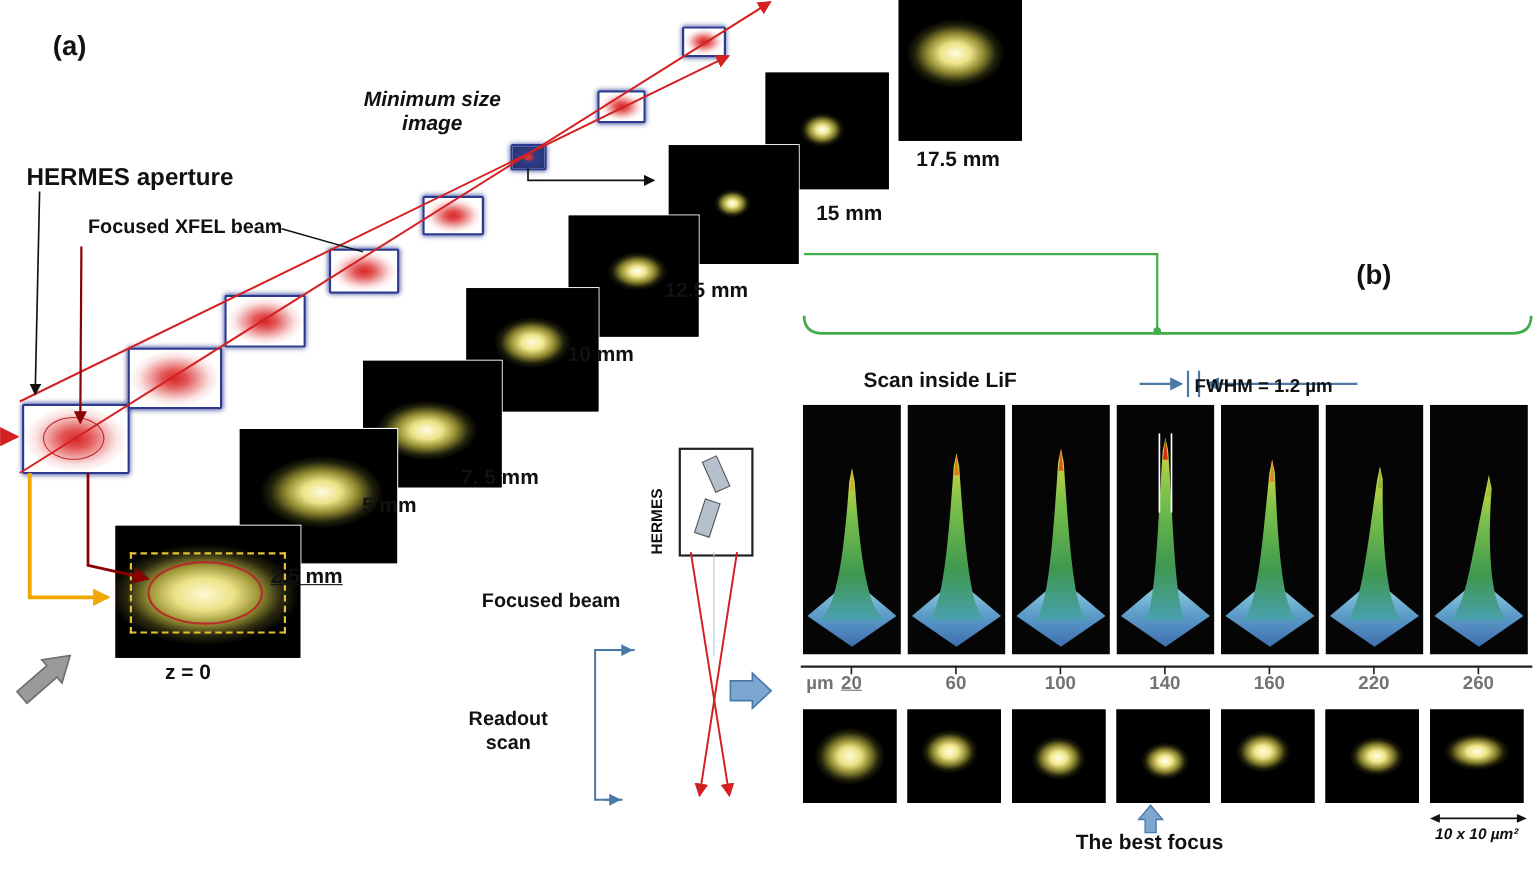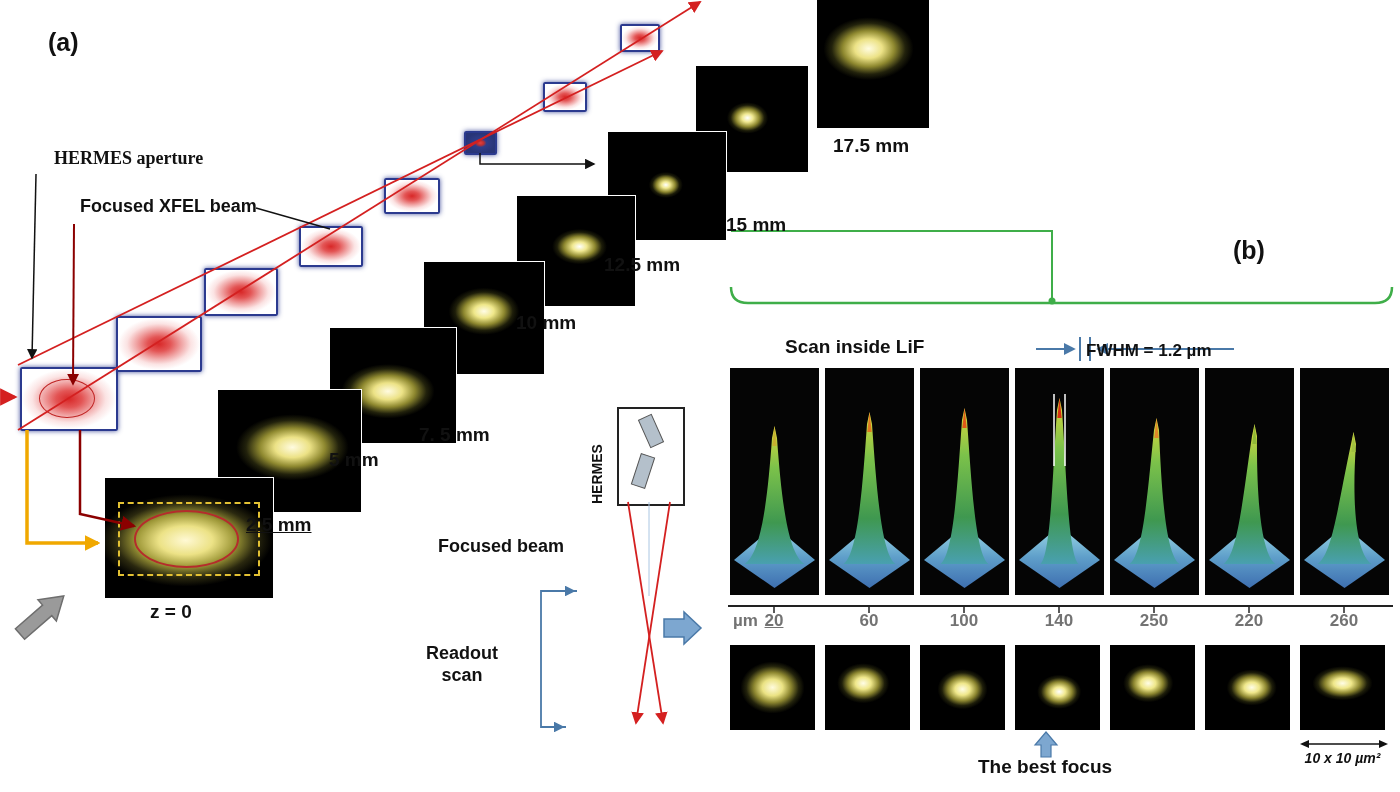--- a/index.html
+++ b/index.html
@@ -75,36 +75,37 @@
   <div class="zimg" style="left:608px;top:132px;width:118px;height:108px;z-index:15;background:radial-gradient(17px 13px at 49% 49%, #ffffff 0%, #f0e890 25%, #8f8930 55%, #1c1c09 80%, #000 100%) #000;"></div>
   <div class="zimg" style="left:696px;top:66px;width:112px;height:106px;z-index:14;background:radial-gradient(21px 16px at 46% 49%, #ffffff 0%, #f0e890 26%, #8f8930 55%, #1c1c09 80%, #000 98%) #000;"></div>
   <div class="zimg" style="left:817px;top:0px;width:112px;height:128px;z-index:13;background:radial-gradient(46px 32px at 46% 38%, #fffce0 0%, #ece286 30%, #8f8930 56%, #22220c 80%, #000 98%) #000;"></div>
 
   <div class="lbl" style="left:150px;top:601px;">z = 0</div>
   <div class="lbl" style="left:246px;top:514px;text-decoration:underline;">2.5 mm</div>
   <div class="lbl" style="left:329px;top:449px;">5 mm</div>
   <div class="lbl" style="left:419px;top:381px;margin-top:43px;">7. 5 mm</div>
   <div class="lbl" style="left:516px;top:312px;">10 mm</div>
   <div class="lbl" style="left:604px;top:254px;">12.5 mm</div>
-  <div class="lbl" style="left:726px;top:184px;margin-top:30px;">15 mm</div>
+  <div class="lbl" style="left:742px;top:184px;">15 mm</div>
   <div class="lbl" style="left:833px;top:135px;">17.5 mm</div>
 
   <div class="ap-box" style="left:20px;top:367px;width:94px;height:60px;">
     <div class="ap-ring"></div>
   </div>
   <div class="ap-box" style="left:116px;top:316px;width:82px;height:52px;"></div>
   <div class="ap-box" style="left:204px;top:268px;width:70px;height:44px;"></div>
   <div class="ap-box" style="left:299px;top:226px;width:60px;height:37px;"></div>
   <div class="ap-box" style="left:384px;top:178px;width:52px;height:32px;"></div>
   <div class="ap-box focus" style="left:464px;top:131px;width:29px;height:20px;"></div>
   <div class="ap-box" style="left:543px;top:82px;width:40px;height:26px;"></div>
   <div class="ap-box" style="left:620px;top:24px;width:36px;height:24px;"></div>
 
   <div class="lbl letter" style="left:48px;top:28px;">(a)</div>
-  <div class="lbl" style="left:54px;top:148px;font-size:18px;font-family:Liberation Serif, serif;">HERMES aperture</div>
+  <div class="lbl italic center" style="left:318px;top:80px;width:150px;line-height:1.15;">Minimum size image</div>
+  <div class="lbl" style="left:24px;top:148px;font-size:22px;">HERMES aperture</div>
   <div class="lbl" style="left:80px;top:196px;font-size:18px;">Focused XFEL beam</div>
 
   <div class="hermes-box"></div>
   <div class="hermes-vert">HERMES</div>
   <div class="lbl" style="left:438px;top:536px;font-size:18px;">Focused beam</div>
   <div class="lbl center" style="left:412px;top:643px;width:100px;font-size:18px;line-height:1.2;">Readout scan</div>
 
   <div class="lbl letter" style="left:1233px;top:236px;">(b)</div>
   <div class="lbl" style="left:737px;top:336px;margin-left:48px;">Scan inside LiF</div>
   <div class="lbl" style="left:1086px;top:316px;font-size:17px;margin-top:25px;">FWHM = 1.2 µm</div>
@@ -161,21 +162,21 @@
       <div class="bimg" style="left: 1110px; top: 645px; width: 85px; height: 85px; background: radial-gradient(25px 19px at 45% 45%, rgb(255, 253, 230) 0%, rgb(239, 231, 138) 30%, rgb(140, 134, 48) 58%, rgb(30, 30, 10) 82%, rgb(0, 0, 0) 100%) rgb(0, 0, 0);"></div>
       <div class="bimg" style="left: 1205px; top: 645px; width: 85px; height: 85px; background: radial-gradient(25px 18px at 55% 50%, rgb(255, 253, 230) 0%, rgb(239, 231, 138) 30%, rgb(140, 134, 48) 58%, rgb(30, 30, 10) 82%, rgb(0, 0, 0) 100%) rgb(0, 0, 0);"></div>
       <div class="bimg" style="left: 1300px; top: 645px; width: 85px; height: 85px; background: radial-gradient(30px 17px at 50% 45%, rgb(255, 253, 230) 0%, rgb(239, 231, 138) 30%, rgb(140, 134, 48) 58%, rgb(30, 30, 10) 82%, rgb(0, 0, 0) 100%) rgb(0, 0, 0);"></div>
     </div>
 
   <span class="ticklbl" style="left:733px;transform:none;">µm</span>
   <span class="ticklbl" style="left:774px;text-decoration:underline;">20</span>
   <span class="ticklbl" style="left:869px;">60</span>
   <span class="ticklbl" style="left:964px;">100</span>
   <span class="ticklbl" style="left:1059px;">140</span>
-  <span class="ticklbl" style="left:1154px;">250</span>
+  <span class="ticklbl" style="left:1154px;">160</span>
   <span class="ticklbl" style="left:1249px;">220</span>
   <span class="ticklbl" style="left:1344px;">260</span>
 
   <div class="lbl" style="left:978px;top:756px;">The best focus</div>
   <div class="lbl italic center" style="left:1295px;top:750px;width:95px;font-size:14px;font-weight:600;">10 x 10 µm²</div>
 
   <svg class="overlay" width="1400" height="792">
 
     <g>
       <line x1="18" y1="430" x2="700" y2="2" stroke="#d42020" stroke-width="1.8" marker-end="url(#mRed)"></line>

